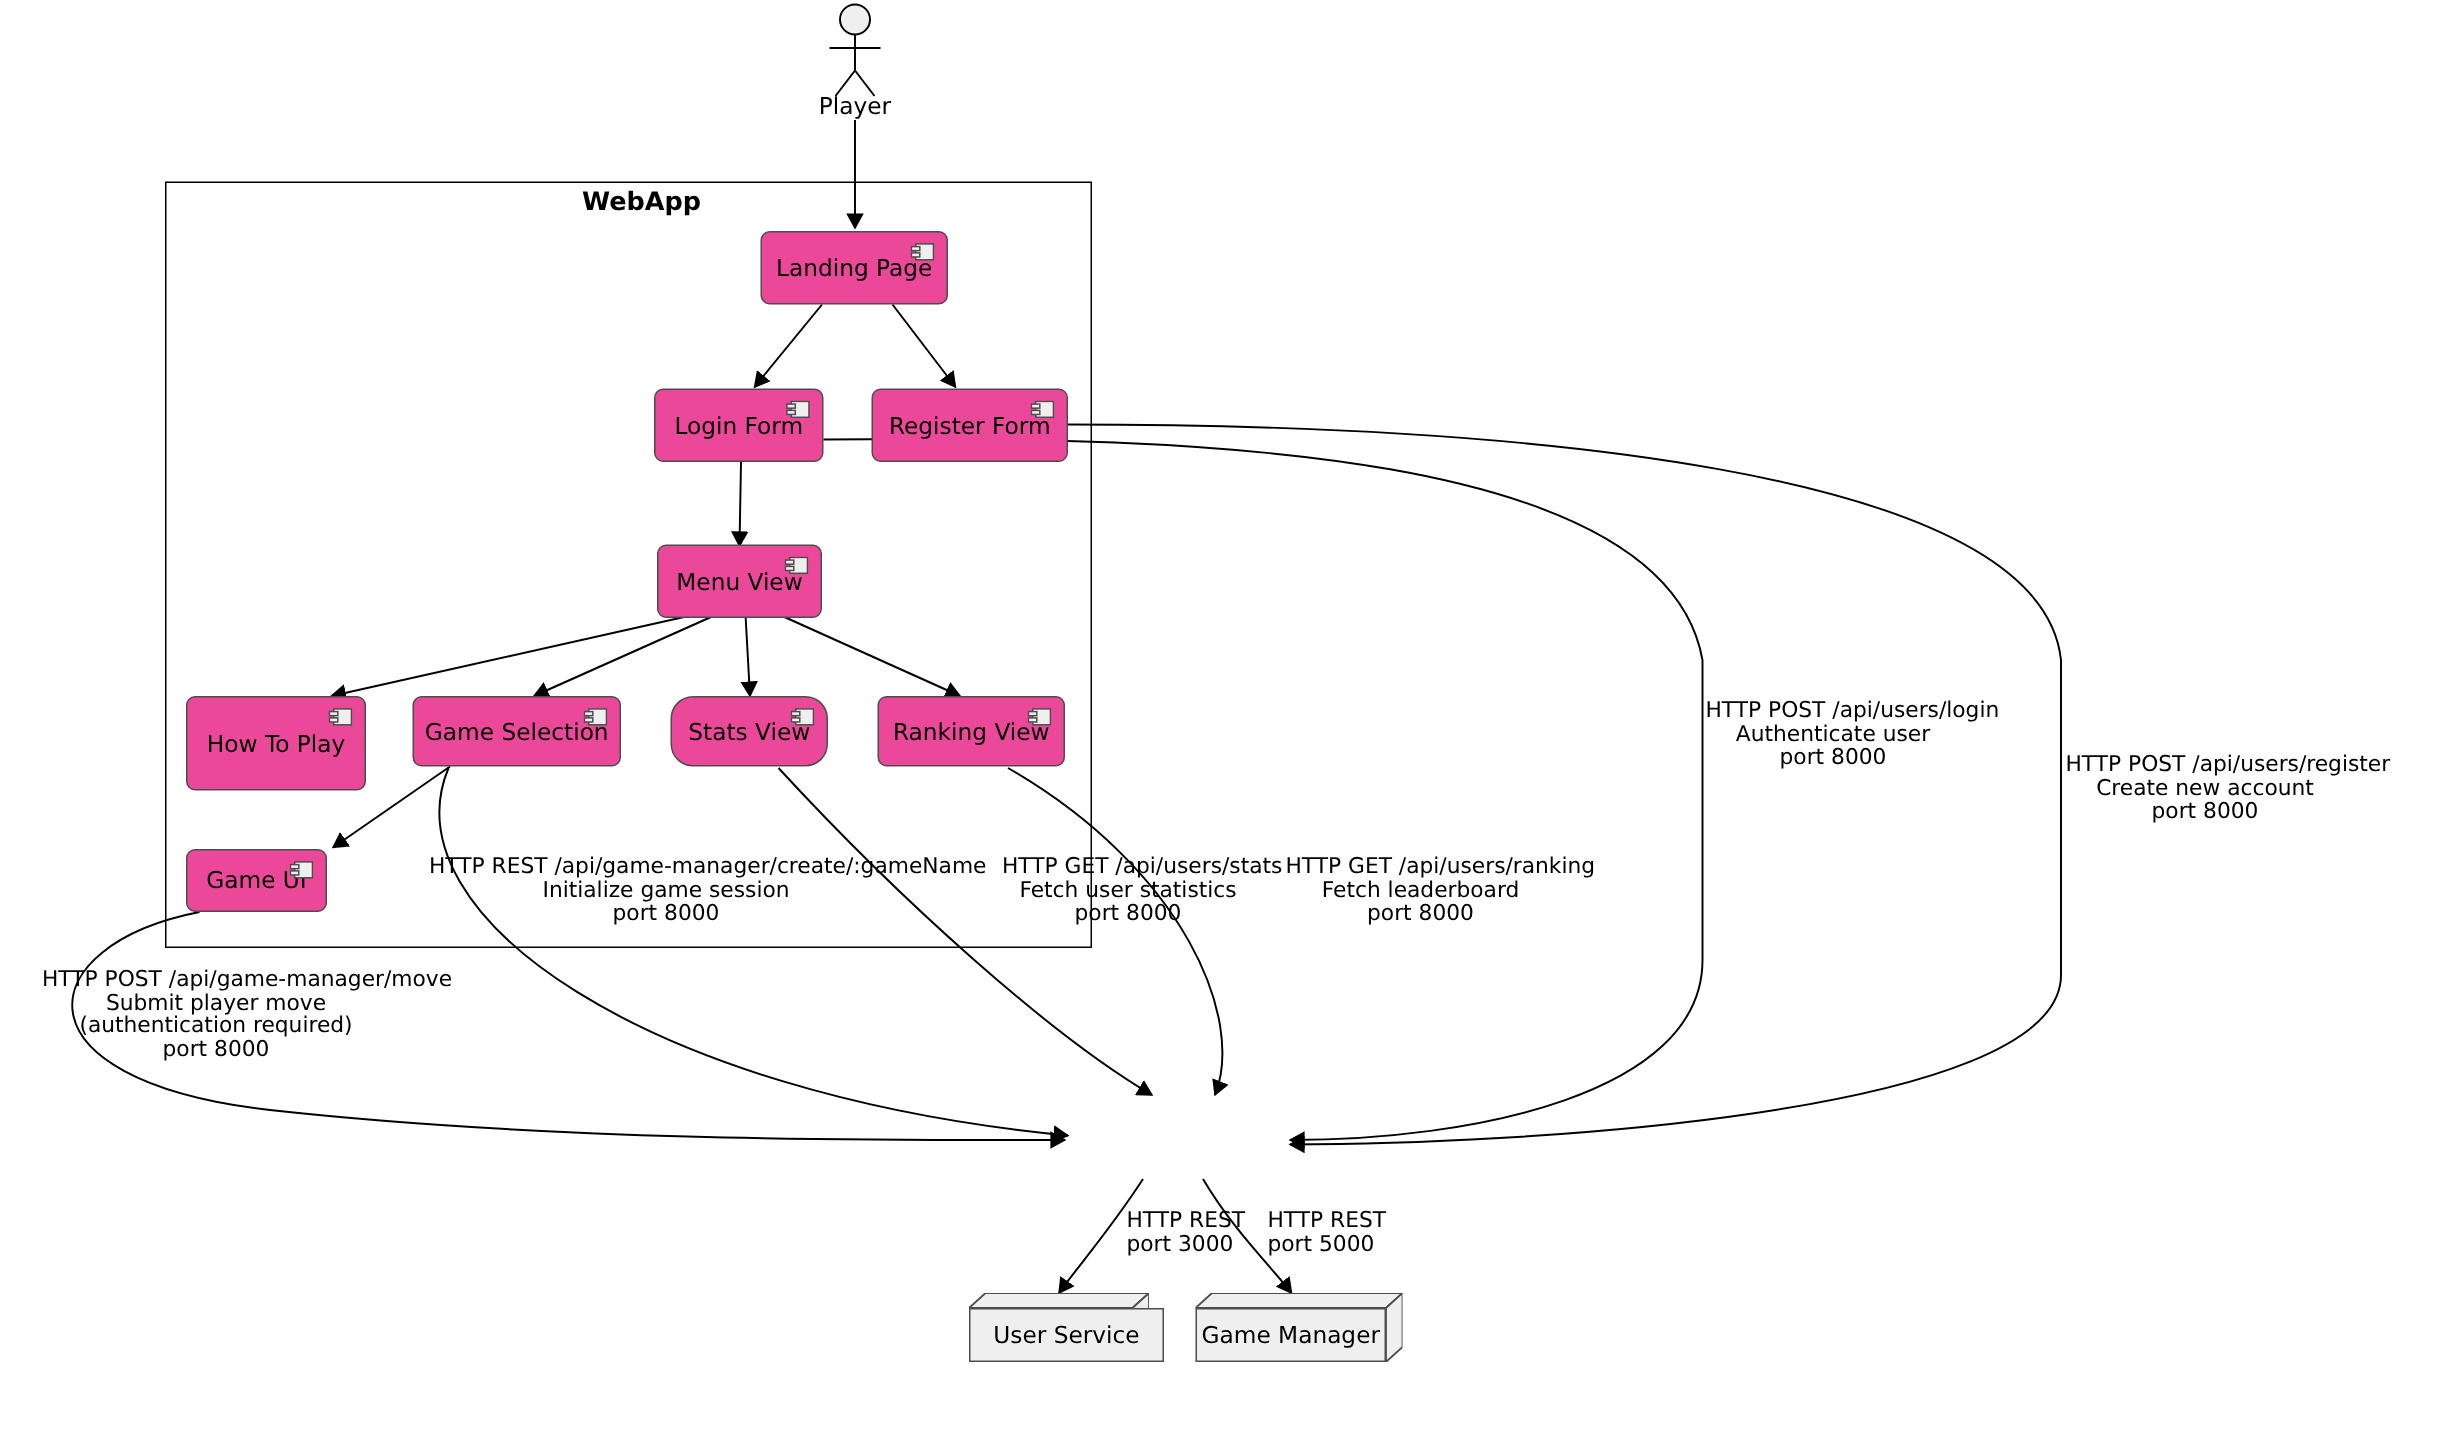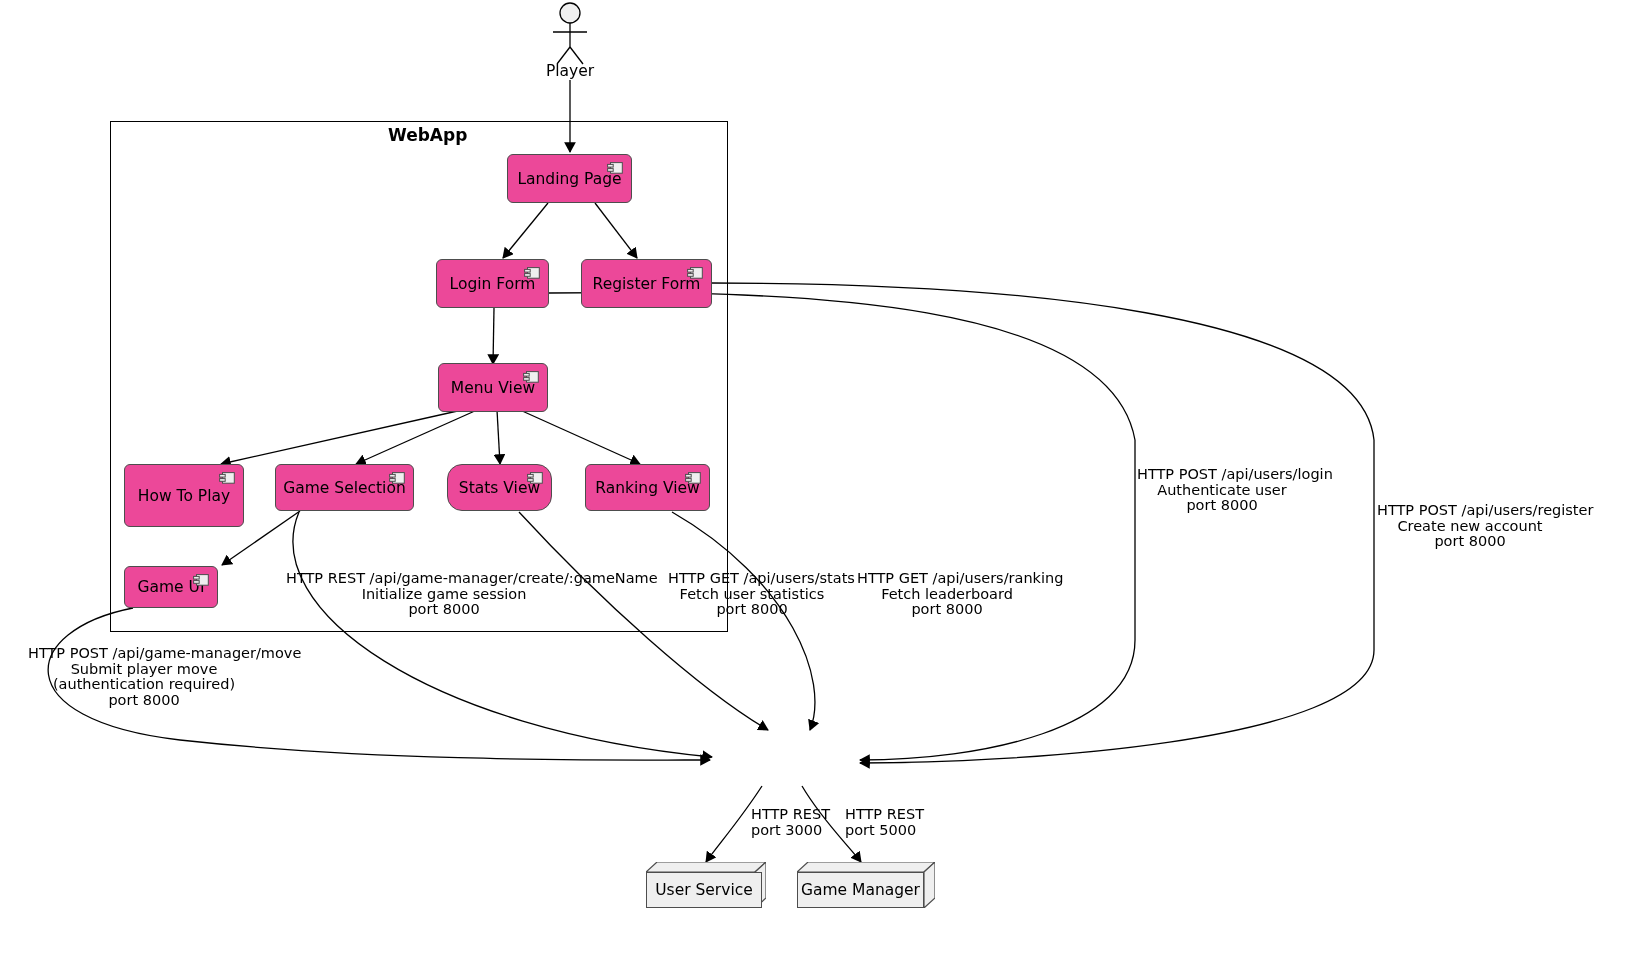--- a/index.html
+++ b/index.html
@@ -252,21 +252,21 @@
     </svg>
     <span>Game UI</span>
   </div>
 
 
   <div class="node3d" style="left:646px; top:862px; width:120px; height:46px;">
     <svg class="top3d" width="120" height="46">
       <polygon points="0,10 11,0 120,0 109,10" fill="#efefef" stroke="#4d4d4d" stroke-width="1.2"></polygon>
       <polygon points="109,10 120,0 120,36 109,46" fill="#efefef" stroke="#4d4d4d" stroke-width="1.2"></polygon>
     </svg>
-    <div class="face" style="width:116px; height:36px;text-align:right;">
+    <div class="face" style="width:130px; height:36px;text-align:right;">
       <span>User Service</span>
     </div>
   </div>
 
   <div class="node3d" style="left:797px; top:862px; width:138px; height:46px;">
     <svg class="top3d" width="138" height="46">
       <polygon points="0,10 11,0 138,0 127,10" fill="#efefef" stroke="#4d4d4d" stroke-width="1.2"></polygon>
       <polygon points="127,10 138,0 138,36 127,46" fill="#efefef" stroke="#4d4d4d" stroke-width="1.2"></polygon>
     </svg>
     <div class="face" style="width:127px; height:36px;">

